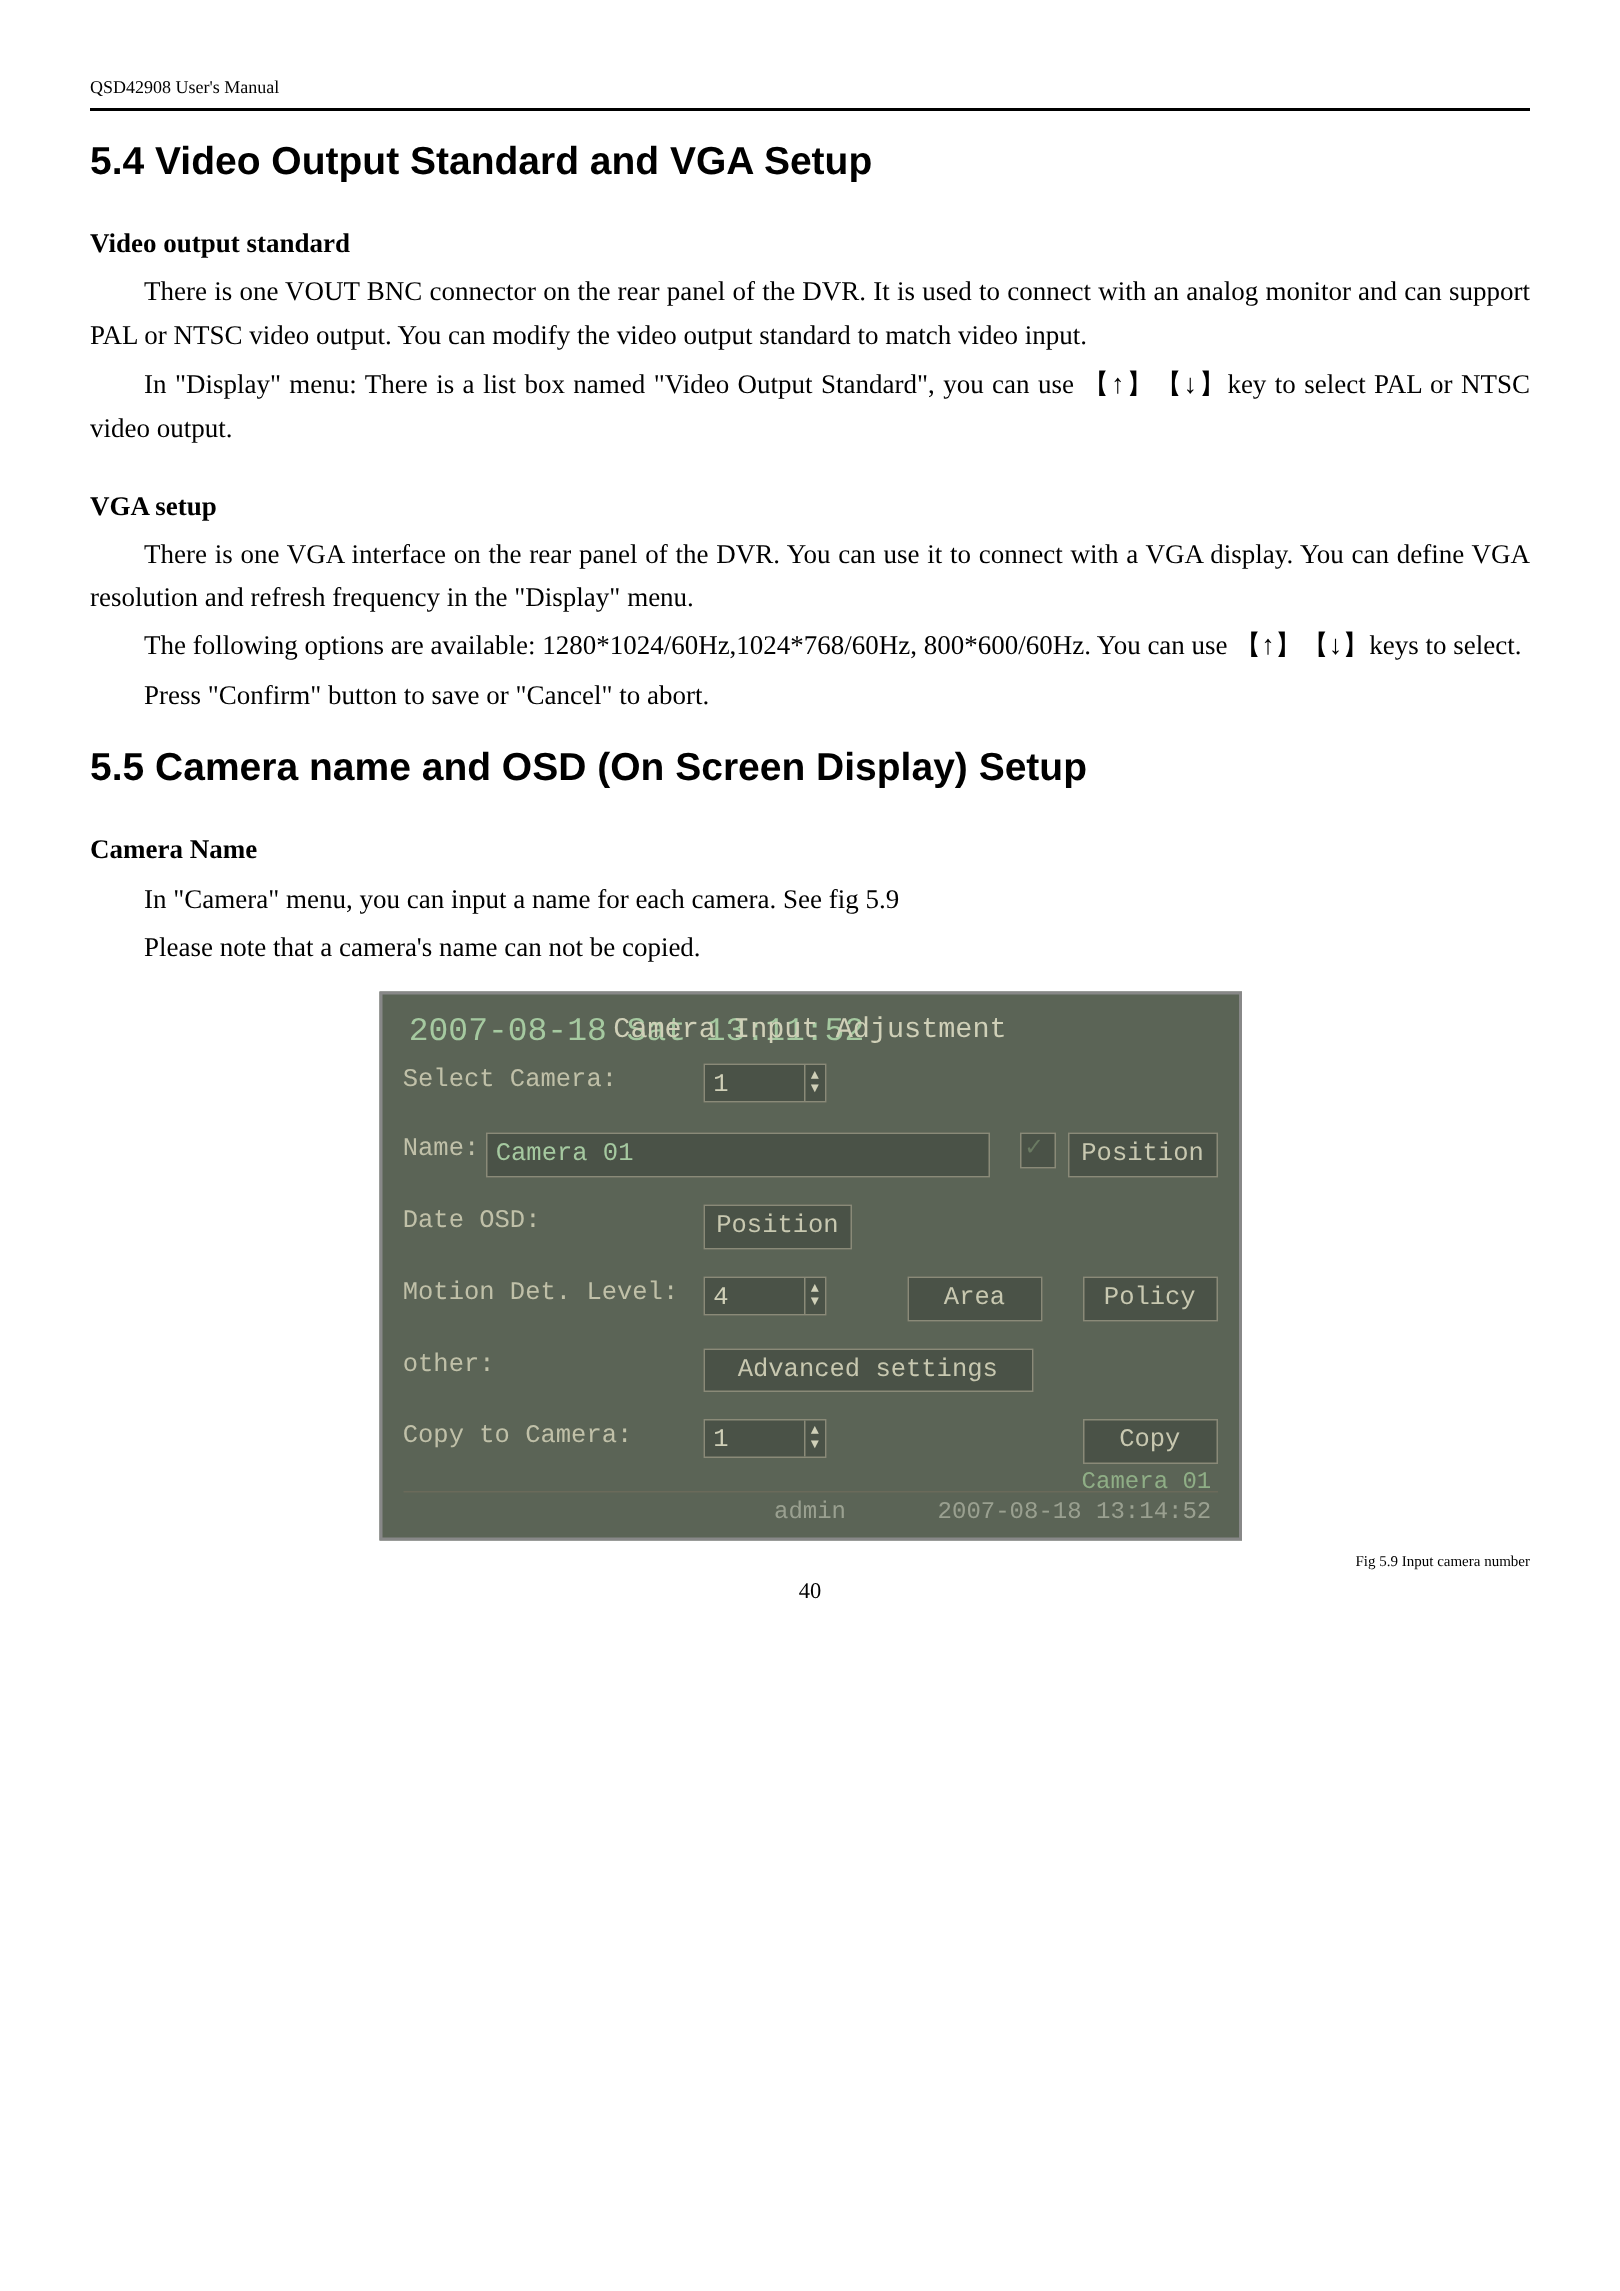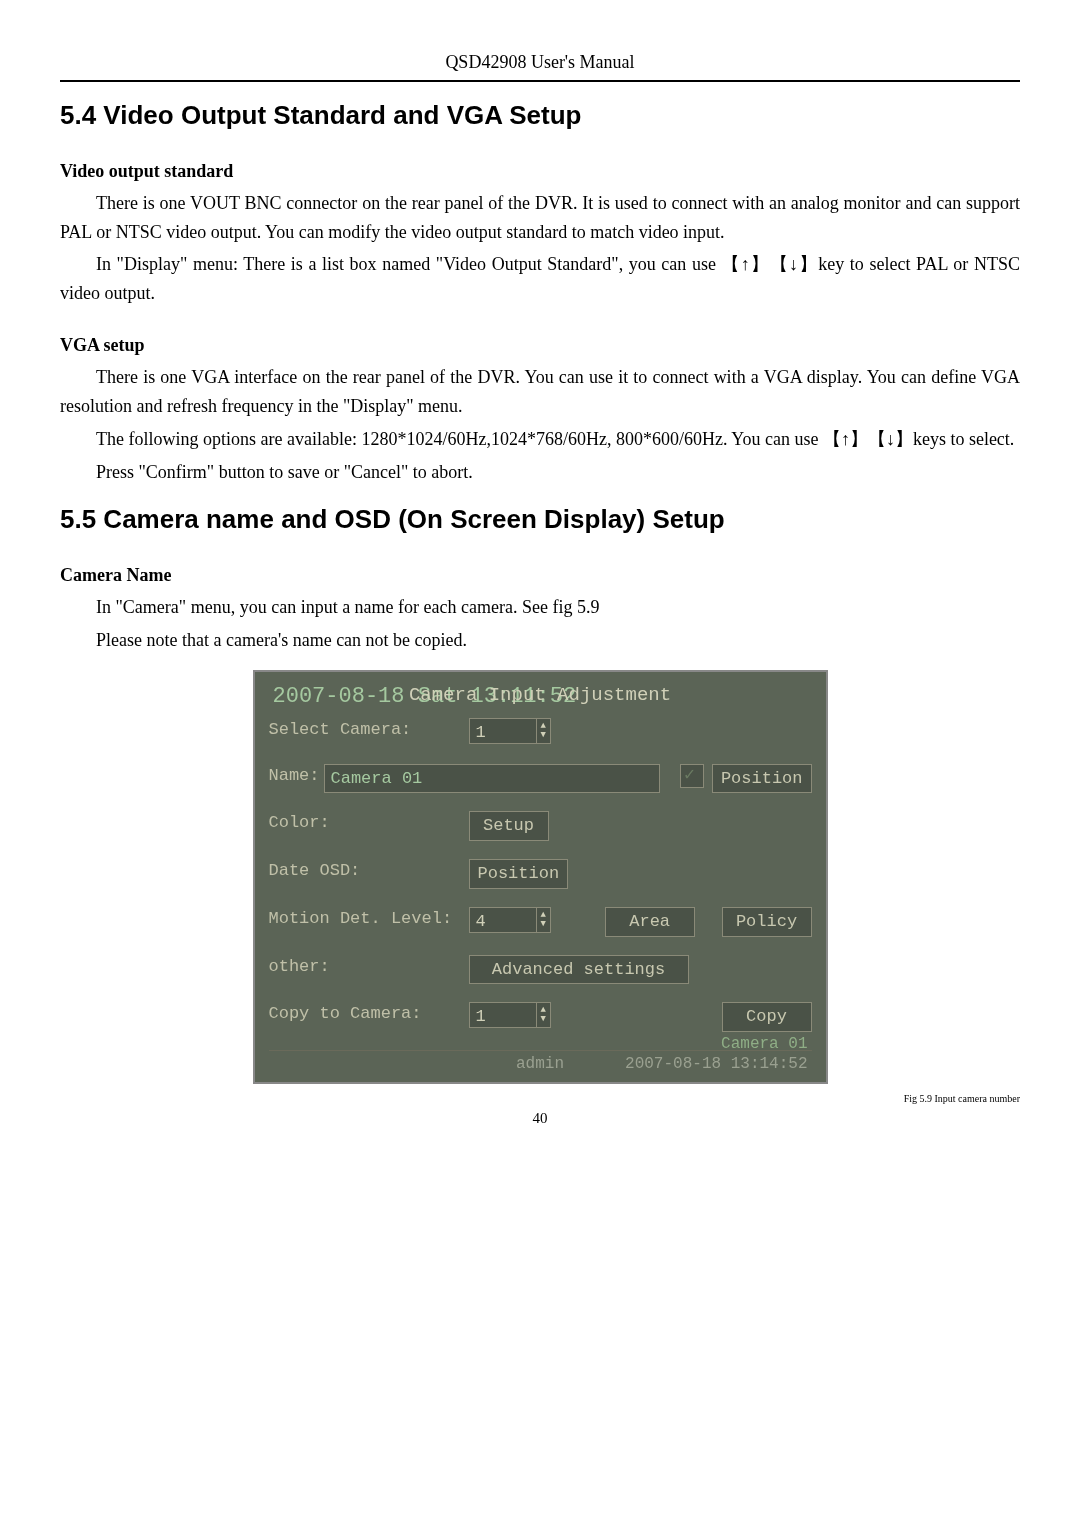--- a/index.html
+++ b/index.html
@@ -6,22 +6,22 @@
     font-family: "Times New Roman", serif;
     font-size: 18px;
     color: #000;
     background: #fff;
     margin: 0;
     padding: 50px 60px 30px 60px;
     width: 960px;
     line-height: 1.4;
   }
   .header-text {
-    text-align: center;
-    font-size: 18px;
+    text-align: left;
+    font-size: 12px;
     margin-bottom: 5px;
   }
   hr.rule {
     border: none;
     border-top: 2px solid #000;
     margin: 0 0 15px 0;
   }
   h2.section {
     font-family: Arial, sans-serif;
     font-size: 26px;
@@ -208,24 +208,20 @@
     </span>
   </div>
 
   <div class="ss-row">
     <span style="flex:0 0 55px;">Name:</span>
     <span class="name-input">Camera 01</span>
     <span class="ss-check"></span>
     <span class="ss-box">Position</span>
   </div>
 
-  <div class="ss-row">
-    <span class="ss-label">Color:</span>
-    <span class="ss-box" style="min-width:80px;">Setup</span>
-  </div>
 
   <div class="ss-row">
     <span class="ss-label">Date OSD:</span>
     <span class="ss-box">Position</span>
   </div>
 
   <div class="ss-row">
     <span class="ss-label">Motion Det. Level:</span>
     <span class="spinner">
       <span class="spinner-val">4</span>

